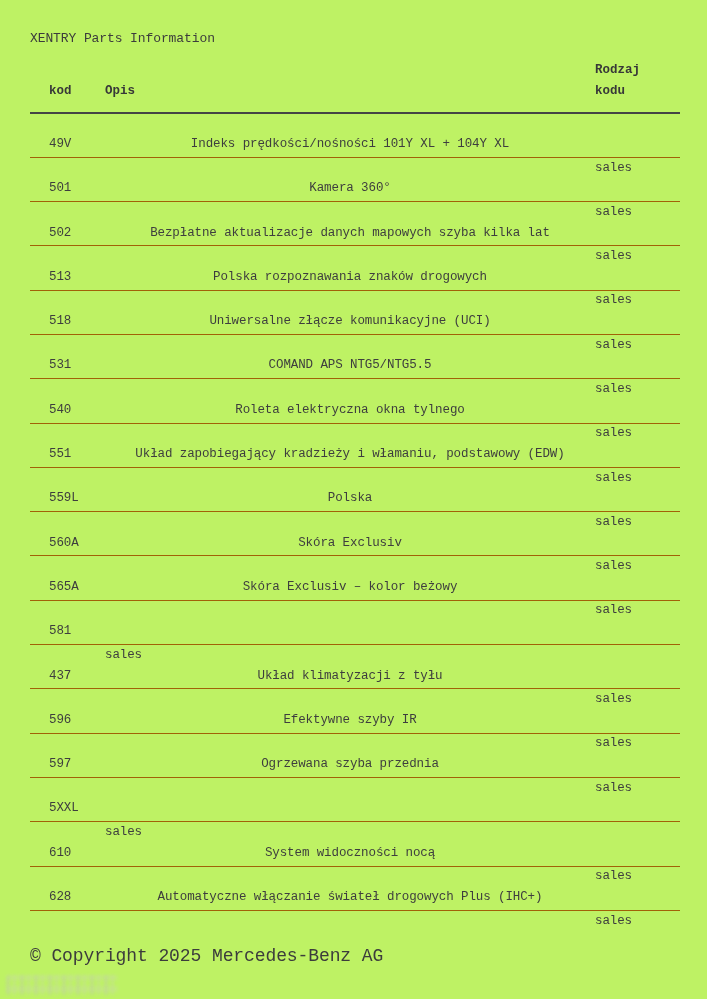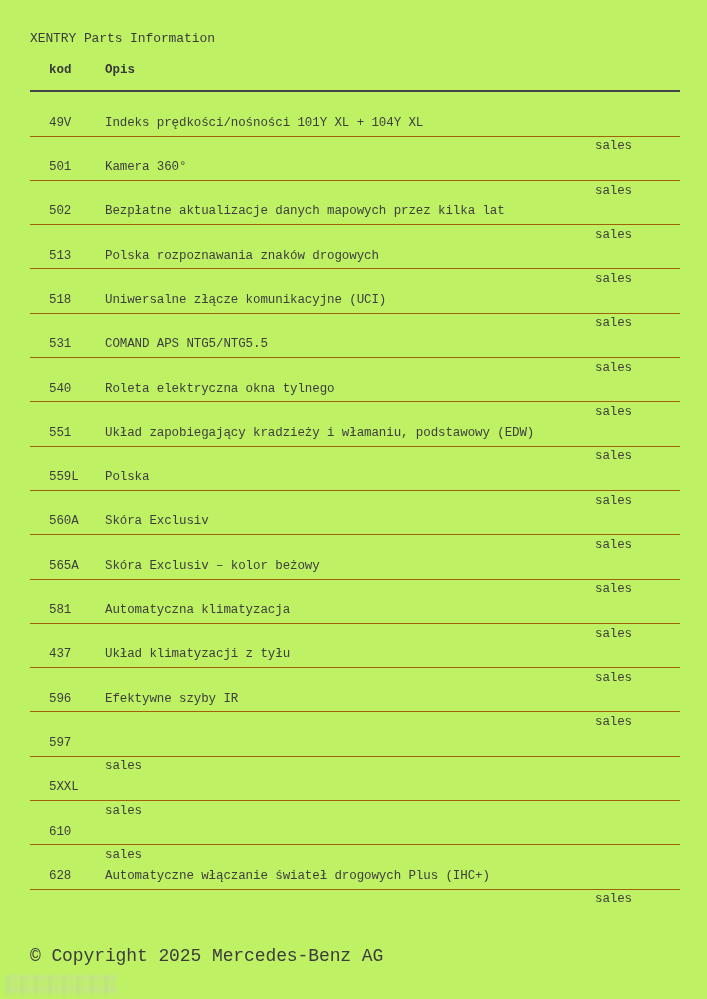--- a/index.html
+++ b/index.html
@@ -53,21 +53,21 @@
     grid-template-columns: 75px 490px 85px;
     align-items: center;
     height: 44.3px;
     box-sizing: border-box;
     border-bottom: 1px solid #a16207;
     font-size: 12.5px;
     letter-spacing: -0.1px;
     color: #3e3e3e;
   }
   .cell-kod { padding-left: 19px; white-space: nowrap; }
-  .cell-opis { white-space: nowrap; overflow: hidden; }
+  .cell-opis { white-space: nowrap; overflow: hidden; text-align: center; }
   .cell-rodzaj { white-space: nowrap; margin-top: 47px; }
   .footer {
     position: absolute;
     left: 30px;
     top: 946px;
     font-size: 18px;
     letter-spacing: -0.1px;
     color: #3c3c3c;
     white-space: nowrap;
   }
@@ -99,38 +99,42 @@
 
 <div class="page">
 
   <div class="page-title">XENTRY Parts Information</div>
 
   <div class="parts-table">
 
     <div class="thead">
       <div class="th-kod">kod</div>
       <div class="th-opis">Opis</div>
+      <div class="th-rodzaj">
+        <span>Rodzaj</span><br>
+        <span>kodu</span>
+      </div>
     </div>
 
     <div id="rows">
       <div class="row">
         <div class="cell-kod">49V</div>
         <div class="cell-opis">Indeks prędkości/nośności 101Y XL + 104Y XL</div>
         <div class="cell-rodzaj">sales</div>
       </div>
 
       <div class="row">
         <div class="cell-kod">501</div>
         <div class="cell-opis">Kamera 360°</div>
         <div class="cell-rodzaj">sales</div>
       </div>
 
       <div class="row">
         <div class="cell-kod">502</div>
-        <div class="cell-opis">Bezpłatne aktualizacje danych mapowych przez kilka lat</div>
+        <div class="cell-opis">Bezpłatne aktualizacje danych mapowych szyba kilka lat</div>
         <div class="cell-rodzaj">sales</div>
       </div>
 
       <div class="row">
         <div class="cell-kod">513</div>
         <div class="cell-opis">Polska rozpoznawania znaków drogowych</div>
         <div class="cell-rodzaj">sales</div>
       </div>
 
       <div class="row">
@@ -170,48 +174,49 @@
       </div>
 
       <div class="row">
         <div class="cell-kod">565A</div>
         <div class="cell-opis">Skóra Exclusiv – kolor beżowy</div>
         <div class="cell-rodzaj">sales</div>
       </div>
 
       <div class="row">
         <div class="cell-kod">581</div>
-        <div class="cell-opis">Automatyczna klimatyzacja</div>
         <div class="cell-rodzaj">sales</div>
       </div>
 
       <div class="row">
         <div class="cell-kod">437</div>
         <div class="cell-opis">Układ klimatyzacji z tyłu</div>
         <div class="cell-rodzaj">sales</div>
       </div>
 
       <div class="row">
         <div class="cell-kod">596</div>
         <div class="cell-opis">Efektywne szyby IR</div>
         <div class="cell-rodzaj">sales</div>
       </div>
 
       <div class="row">
         <div class="cell-kod">597</div>
+        <div class="cell-opis">Ogrzewana szyba przednia</div>
         <div class="cell-rodzaj">sales</div>
       </div>
 
       <div class="row">
         <div class="cell-kod">5XXL</div>
         <div class="cell-rodzaj">sales</div>
       </div>
 
       <div class="row">
         <div class="cell-kod">610</div>
+        <div class="cell-opis">System widoczności nocą</div>
         <div class="cell-rodzaj">sales</div>
       </div>
 
       <div class="row">
         <div class="cell-kod">628</div>
         <div class="cell-opis">Automatyczne włączanie świateł drogowych Plus (IHC+)</div>
         <div class="cell-rodzaj">sales</div>
       </div>
     </div>
 

